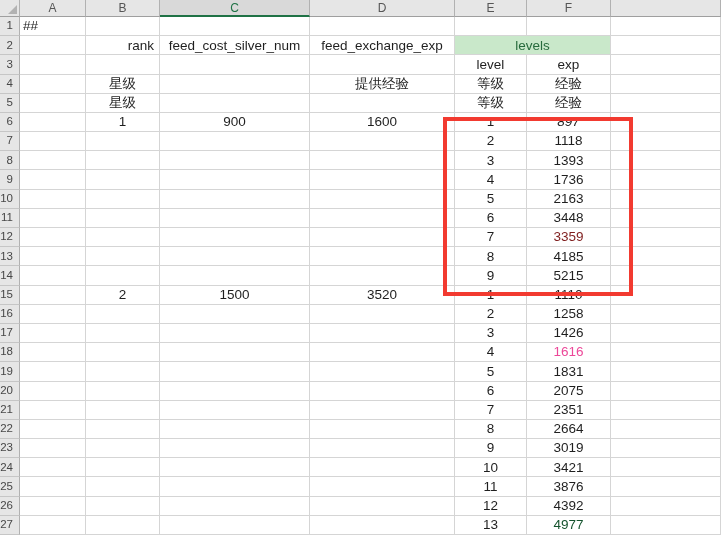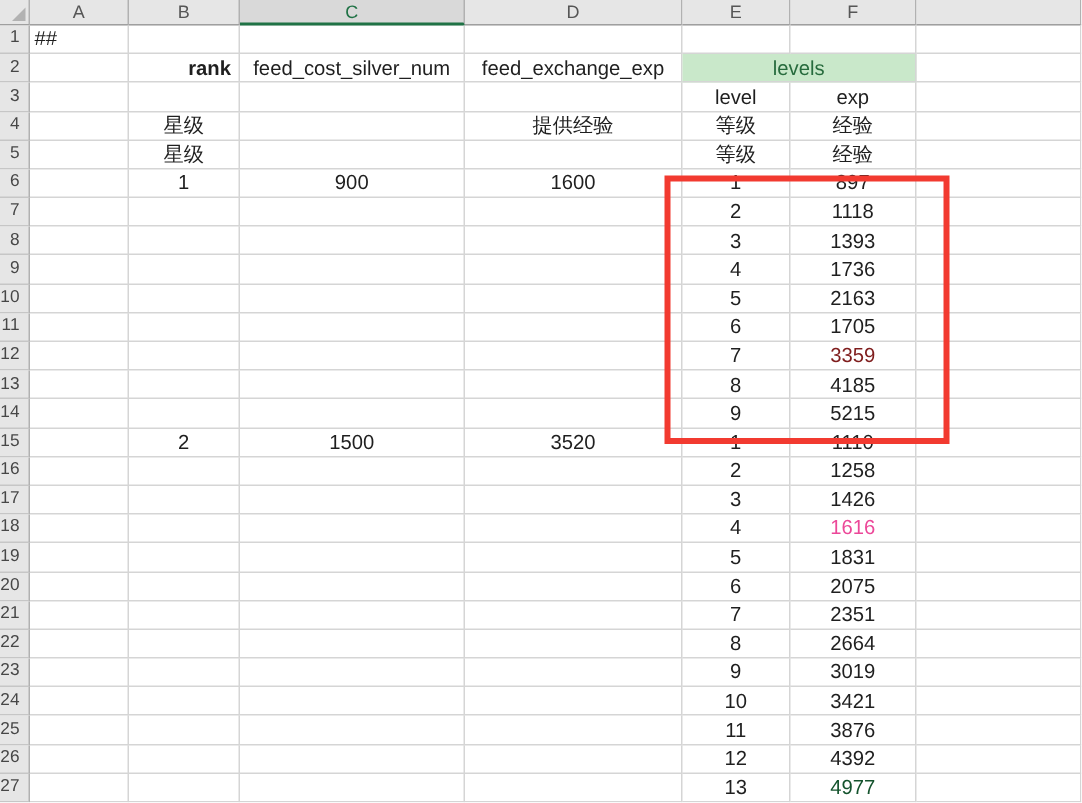--- a/index.html
+++ b/index.html
@@ -92,21 +92,21 @@
     </div>
   <div id="cellgrid">
       <div class="cell left" style="left: 20px; top: 17px; width: 66px; height: 19.1852px; color: rgb(31, 31, 31);">##</div>
       <div class="cell" style="left: 86px; top: 17px; width: 74px; height: 19.1852px;"></div>
       <div class="cell" style="left: 160px; top: 17px; width: 150px; height: 19.1852px;"></div>
       <div class="cell" style="left: 310px; top: 17px; width: 145px; height: 19.1852px;"></div>
       <div class="cell" style="left: 455px; top: 17px; width: 72px; height: 19.1852px;"></div>
       <div class="cell" style="left: 527px; top: 17px; width: 84px; height: 19.1852px;"></div>
       <div class="cell" style="left: 611px; top: 17px; width: 110px; height: 19.1852px;"></div>
       <div class="cell" style="left: 20px; top: 36.1852px; width: 66px; height: 19.1852px;"></div>
-      <div class="cell right" style="left: 86px; top: 36.1852px; width: 74px; height: 19.1852px; color: rgb(31, 31, 31); font-weight: bold;">rank</div>
+      <div class="cell right" style="left: 86px; top: 36.1852px; width: 74px; height: 19.1852px; color: rgb(31, 31, 31);">rank</div>
       <div class="cell" style="left: 160px; top: 36.1852px; width: 150px; height: 19.1852px; color: rgb(31, 31, 31);">feed_cost_silver_num</div>
       <div class="cell" style="left: 310px; top: 36.1852px; width: 145px; height: 19.1852px; color: rgb(31, 31, 31);">feed_exchange_exp</div>
       <div class="cell" style="left: 611px; top: 36.1852px; width: 110px; height: 19.1852px;"></div>
       <div class="cell" style="left: 20px; top: 55.3704px; width: 66px; height: 19.1852px;"></div>
       <div class="cell" style="left: 86px; top: 55.3704px; width: 74px; height: 19.1852px;"></div>
       <div class="cell" style="left: 160px; top: 55.3704px; width: 150px; height: 19.1852px;"></div>
       <div class="cell" style="left: 310px; top: 55.3704px; width: 145px; height: 19.1852px;"></div>
       <div class="cell" style="left: 455px; top: 55.3704px; width: 72px; height: 19.1852px; color: rgb(31, 31, 31);">level</div>
       <div class="cell" style="left: 527px; top: 55.3704px; width: 84px; height: 19.1852px; color: rgb(31, 31, 31);">exp</div>
       <div class="cell" style="left: 611px; top: 55.3704px; width: 110px; height: 19.1852px;"></div>
@@ -122,21 +122,21 @@
       <div class="cell" style="left: 160px; top: 93.7407px; width: 150px; height: 19.1852px;"></div>
       <div class="cell" style="left: 310px; top: 93.7407px; width: 145px; height: 19.1852px;"></div>
       <div class="cell" style="left: 455px; top: 93.7407px; width: 72px; height: 19.1852px; color: rgb(31, 31, 31);">等级</div>
       <div class="cell" style="left: 527px; top: 93.7407px; width: 84px; height: 19.1852px; color: rgb(31, 31, 31);">经验</div>
       <div class="cell" style="left: 611px; top: 93.7407px; width: 110px; height: 19.1852px;"></div>
       <div class="cell" style="left: 20px; top: 112.926px; width: 66px; height: 19.1852px;"></div>
       <div class="cell" style="left: 86px; top: 112.926px; width: 74px; height: 19.1852px; color: rgb(31, 31, 31);">1</div>
       <div class="cell" style="left: 160px; top: 112.926px; width: 150px; height: 19.1852px; color: rgb(31, 31, 31);">900</div>
       <div class="cell" style="left: 310px; top: 112.926px; width: 145px; height: 19.1852px; color: rgb(31, 31, 31);">1600</div>
       <div class="cell" style="left: 455px; top: 112.926px; width: 72px; height: 19.1852px; color: rgb(31, 31, 31);">1</div>
-      <div class="cell" style="left: 527px; top: 112.926px; width: 84px; height: 19.1852px; color: rgb(31, 31, 31);">897</div>
+      <div class="cell" style="left: 527px; top: 112.926px; width: 84px; height: 19.1852px; color: rgb(31, 31, 31); font-style: italic;">897</div>
       <div class="cell" style="left: 611px; top: 112.926px; width: 110px; height: 19.1852px;"></div>
       <div class="cell" style="left: 20px; top: 132.111px; width: 66px; height: 19.1852px;"></div>
       <div class="cell" style="left: 86px; top: 132.111px; width: 74px; height: 19.1852px;"></div>
       <div class="cell" style="left: 160px; top: 132.111px; width: 150px; height: 19.1852px;"></div>
       <div class="cell" style="left: 310px; top: 132.111px; width: 145px; height: 19.1852px;"></div>
       <div class="cell" style="left: 455px; top: 132.111px; width: 72px; height: 19.1852px; color: rgb(31, 31, 31);">2</div>
       <div class="cell" style="left: 527px; top: 132.111px; width: 84px; height: 19.1852px; color: rgb(31, 31, 31);">1118</div>
       <div class="cell" style="left: 611px; top: 132.111px; width: 110px; height: 19.1852px;"></div>
       <div class="cell" style="left: 20px; top: 151.296px; width: 66px; height: 19.1852px;"></div>
       <div class="cell" style="left: 86px; top: 151.296px; width: 74px; height: 19.1852px;"></div>
@@ -157,21 +157,21 @@
       <div class="cell" style="left: 160px; top: 189.667px; width: 150px; height: 19.1852px;"></div>
       <div class="cell" style="left: 310px; top: 189.667px; width: 145px; height: 19.1852px;"></div>
       <div class="cell" style="left: 455px; top: 189.667px; width: 72px; height: 19.1852px; color: rgb(31, 31, 31);">5</div>
       <div class="cell" style="left: 527px; top: 189.667px; width: 84px; height: 19.1852px; color: rgb(31, 31, 31);">2163</div>
       <div class="cell" style="left: 611px; top: 189.667px; width: 110px; height: 19.1852px;"></div>
       <div class="cell" style="left: 20px; top: 208.852px; width: 66px; height: 19.1852px;"></div>
       <div class="cell" style="left: 86px; top: 208.852px; width: 74px; height: 19.1852px;"></div>
       <div class="cell" style="left: 160px; top: 208.852px; width: 150px; height: 19.1852px;"></div>
       <div class="cell" style="left: 310px; top: 208.852px; width: 145px; height: 19.1852px;"></div>
       <div class="cell" style="left: 455px; top: 208.852px; width: 72px; height: 19.1852px; color: rgb(31, 31, 31);">6</div>
-      <div class="cell" style="left: 527px; top: 208.852px; width: 84px; height: 19.1852px; color: rgb(31, 31, 31);">1705</div>
+      <div class="cell" style="left: 527px; top: 208.852px; width: 84px; height: 19.1852px; color: rgb(31, 31, 31);">3448</div>
       <div class="cell" style="left: 611px; top: 208.852px; width: 110px; height: 19.1852px;"></div>
       <div class="cell" style="left: 20px; top: 228.037px; width: 66px; height: 19.1852px;"></div>
       <div class="cell" style="left: 86px; top: 228.037px; width: 74px; height: 19.1852px;"></div>
       <div class="cell" style="left: 160px; top: 228.037px; width: 150px; height: 19.1852px;"></div>
       <div class="cell" style="left: 310px; top: 228.037px; width: 145px; height: 19.1852px;"></div>
       <div class="cell" style="left: 455px; top: 228.037px; width: 72px; height: 19.1852px; color: rgb(31, 31, 31);">7</div>
       <div class="cell" style="left: 527px; top: 228.037px; width: 84px; height: 19.1852px; color: #7f1d1d;">3359</div>
       <div class="cell" style="left: 611px; top: 228.037px; width: 110px; height: 19.1852px;"></div>
       <div class="cell" style="left: 20px; top: 247.222px; width: 66px; height: 19.1852px;"></div>
       <div class="cell" style="left: 86px; top: 247.222px; width: 74px; height: 19.1852px;"></div>

